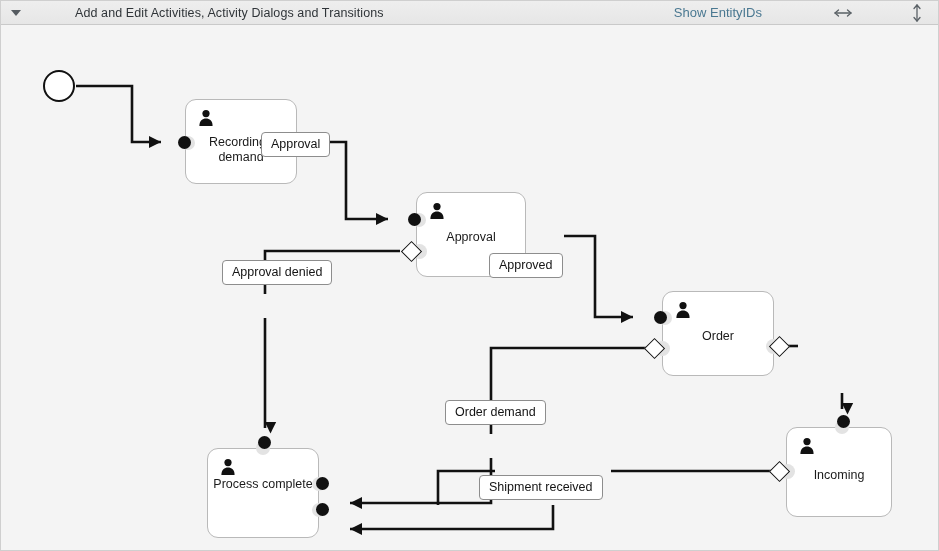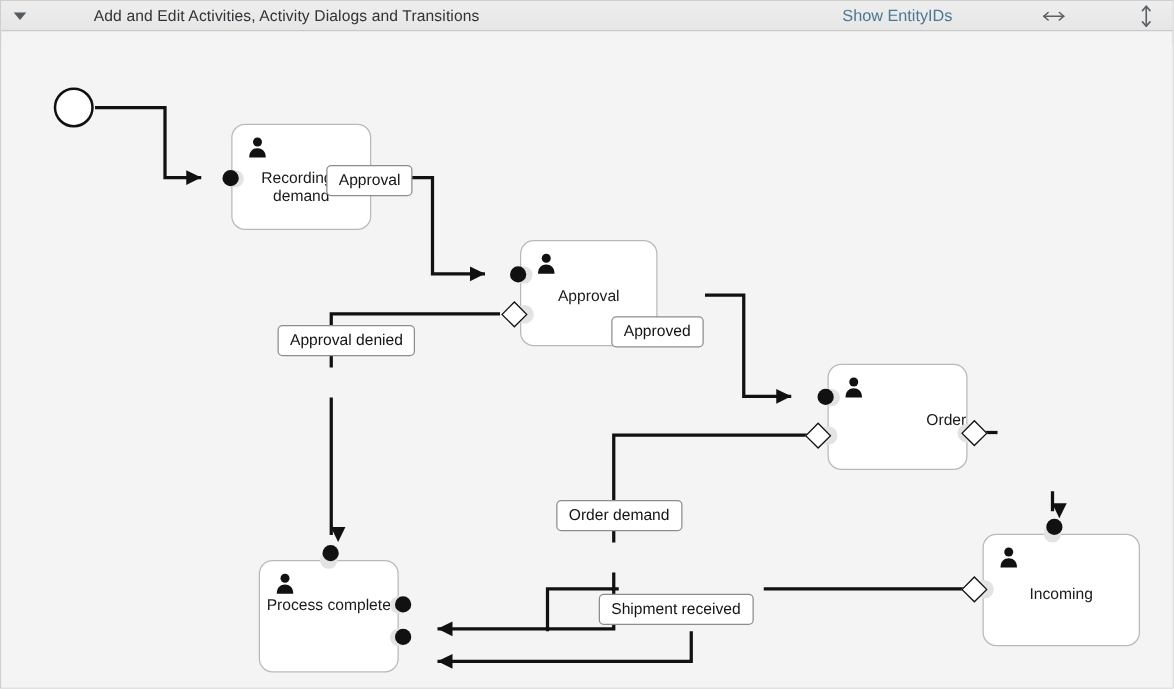--- a/index.html
+++ b/index.html
@@ -265,21 +265,21 @@
     <div class="port-diamond-halo" style="left:411px; top:209px;"></div>
     <div class="port-diamond" style="left:403px; top:209px;"></div>
 
     <div class="node" style="left:661px; top:256px; width:112px; height:85px;">
       <span class="person">
         <svg width="16" height="18" viewBox="0 0 16 18">
           <circle cx="8" cy="4.6" r="3.6" fill="#111"></circle>
           <path d="M1.4,17 C1.4,11.8 4.5,9.6 8,9.6 C11.5,9.6 14.6,11.8 14.6,17 Z" fill="#111"></path>
         </svg>
       </span>
-      <span class="nlabel" style="top:37px;text-align:right;">Order</span>
+      <span class="nlabel" style="top:37px;">Order</span>
     </div>
     <div class="port-halo" style="left:657px; top:276px;"></div>
     <div class="port-dot" style="left:653px; top:276px;"></div>
     <div class="port-diamond-halo" style="left:654px; top:306px;"></div>
     <div class="port-diamond" style="left:646px; top:306px;"></div>
     <div class="port-diamond-halo" style="left:765px; top:304px;"></div>
     <div class="port-diamond" style="left:771px; top:304px;"></div>
 
     <div class="node" style="left:206px; top:413px; width:112px; height:90px;">
       <span class="person">
@@ -290,21 +290,21 @@
       </span>
       <span class="nlabel" style="top:28px;">Process complete</span>
     </div>
     <div class="port-halo" style="left:255px; top:406px;"></div>
     <div class="port-dot" style="left:257px; top:401px;"></div>
     <div class="port-halo" style="left:311px; top:442px;"></div>
     <div class="port-dot" style="left:315px; top:442px;"></div>
     <div class="port-halo" style="left:311px; top:468px;"></div>
     <div class="port-dot" style="left:315px; top:468px;"></div>
 
-    <div class="node" style="left:785px; top:392px; width:126px; height:90px;">
+    <div class="node" style="left:785px; top:392px; width:106px; height:90px;">
       <span class="person">
         <svg width="16" height="18" viewBox="0 0 16 18">
           <circle cx="8" cy="4.6" r="3.6" fill="#111"></circle>
           <path d="M1.4,17 C1.4,11.8 4.5,9.6 8,9.6 C11.5,9.6 14.6,11.8 14.6,17 Z" fill="#111"></path>
         </svg>
       </span>
       <span class="nlabel" style="top:40px;">Incoming</span>
     </div>
     <div class="port-halo" style="left:834px; top:385px;"></div>
     <div class="port-dot" style="left:836px; top:380px;"></div>

